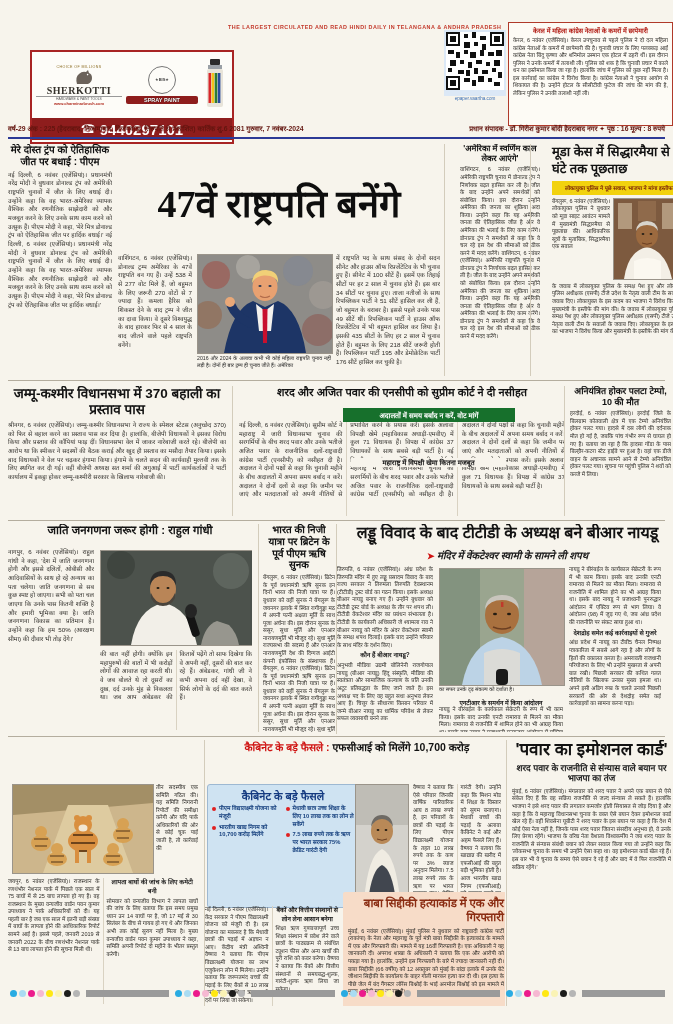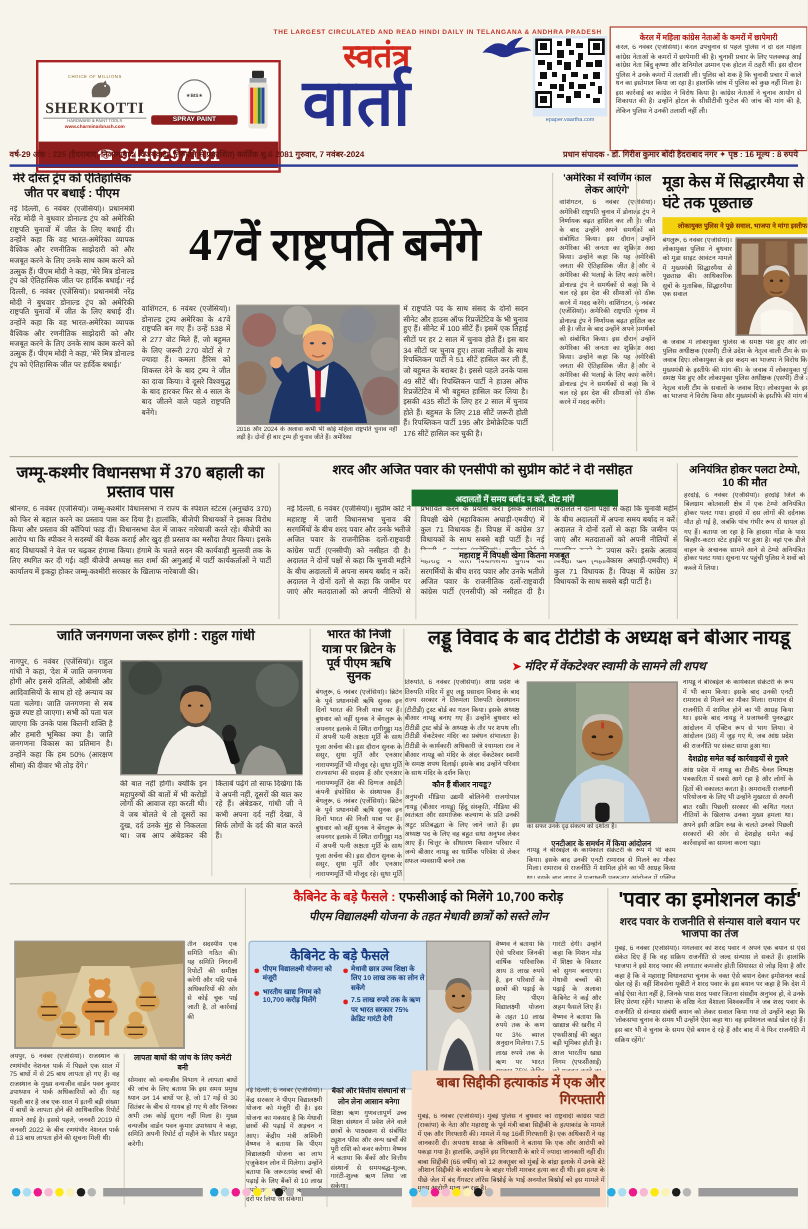--- a/index.html
+++ b/index.html
@@ -15,21 +15,21 @@
   .vsep{border-left:1px solid #d3ccbb;}
   .inner-head{font-weight:bold;text-align:center;font-size:6.8px;color:#181818;margin:2px 0;}
   .caption{font-size:5.2px;line-height:1.3;color:#2b2b2b;text-align:justify;}
   .rule-h{position:absolute;left:8px;width:657px;height:1px;background:#b4ad9e;}
   
   .tagline{font-size:5.4px;letter-spacing:.5px;color:#c3392b;font-weight:bold;white-space:nowrap;}
   .mast-red{font-size:27px;font-weight:900;color:#d42a1e;line-height:1;}
   .mast-blue{font-size:54px;font-weight:900;color:#25308c;line-height:.95;letter-spacing:1px;}
   .adbox{border:2px solid #a82424;background:#fdfcf8;}
   .ad-top{display:flex;align-items:center;height:62px;padding:2px 4px;gap:4px;}
-  .ad-brand{font-family:"Liberation Serif","DejaVu Serif",serif;font-weight:bold;font-size:13px;color:#35322c;letter-spacing:.5px;}
+  .ad-brand{font-family:"Liberation Serif","DejaVu Serif",serif;font-weight:bold;font-size:10px;color:#35322c;letter-spacing:.5px;}
   .ad-band{height:22px;background:#8e1d1d;color:#fff;display:flex;align-items:center;justify-content:center;gap:4px;font-weight:bold;font-size:15px;}
   .kerala{border:1px solid #b03a2a;background:#fdfbf5;padding:3px 4px;}
   .kerala-h{font-size:6.6px;font-weight:bold;color:#b01810;text-align:center;white-space:nowrap;transform:scaleX(.96);transform-origin:center;}
   .dateline{font-size:6.8px;font-weight:bold;color:#63150f;white-space:nowrap;}
   .bluebar{background:#2c3a96;}
   
   .banner{background:#ffdf13;border-radius:14px;display:flex;align-items:center;justify-content:center;box-shadow:0 1px 0 #d8b900 inset;}
   .banner span{font-size:17px;font-weight:900;color:#cf1211;}
   .mainhead{font-size:38px;font-weight:900;color:#0e0e0e;white-space:nowrap;font-family:"Liberation Serif","DejaVu Serif",serif;}
   .subline{font-size:10.5px;font-weight:bold;font-style:italic;color:#1c1c1c;font-family:"Liberation Serif","DejaVu Serif",serif;white-space:nowrap;}
@@ -93,29 +93,20 @@
             <rect x="15.8" y="16" width="2.6" height="30" fill="#274a9e"></rect>
           </svg>
       </div>
     </div>
     <div class="ad-band">
       <span style="font-size:12px;">☎</span>
       <span>9440297101</span>
     </div>
   </div>
 
-  <div class="abs" style="left:252px;top:34px;width:190px;">
-    <div class="mast-red" style="margin-left:34px;">स्वतंत्र</div>
-    <div class="mast-blue">वार्ता</div>
-    <div class="abs" style="left:148px;top:-4px;">
-      <svg viewBox="0 0 44 20" width="44" height="20">
-          <path d="M2 14 Q12 2 22 8 Q26 2 36 1 Q30 6 29 10 Q38 8 43 12 Q33 13 28 15 Q20 20 14 16 Q8 13 2 14Z" fill="#25308c"></path>
-        </svg>
-    </div>
-  </div>
 
   <div class="abs" style="left:444px;top:30px;width:62px;">
     <div style="background:#dce8f6;padding:2px;">
       <svg viewBox="0 0 29 29" width="58" height="58" shape-rendering="crispEdges">
         <rect width="29" height="29" fill="#fff"></rect>
         <g fill="#101010">
           <rect x="0" y="0" width="7" height="7"></rect>
             <rect x="22" y="0" width="7" height="7"></rect>
             <rect x="0" y="22" width="7" height="7"></rect>
           <rect x="9" y="1" width="2" height="2"></rect>
@@ -200,21 +191,21 @@
       <ellipse cx="67" cy="32" rx="12.5" ry="14" fill="#e8a171"></ellipse>
       <path d="M54 28 Q55 15 68 15 Q81 16 80 28 Q78 20 66 20.5 Q57 21.5 54 28" fill="#f1d077"></path>
       <ellipse cx="62" cy="31" rx="1.6" ry="1" fill="#2e3b52"></ellipse>
         <ellipse cx="72" cy="31" rx="1.6" ry="1" fill="#2e3b52"></ellipse>
       <path d="M62 41 Q67 44 72 41" stroke="#b06a4a" stroke-width="1.2" fill="none"></path>
     </svg>
   </div>
   <div class="abs caption" style="left:197px;top:355px;width:134px;height:20px;overflow:hidden;">2016 और 2024 के अलावा कभी भी कोई महिला राष्ट्रपति चुनाव नहीं लड़ी है। दोनों ही बार ट्रम्प ही चुनाव जीते हैं। अमेरिका</div>
   <div class="abs body-txt" style="left:336px;top:254px;width:104px;height:122px;">में राष्ट्रपति पद के साथ संसद के दोनों सदन सीनेट और हाउस ऑफ रिप्रजेंटेटिव के भी चुनाव हुए हैं। सीनेट में 100 सीटें हैं। इसमें एक तिहाई सीटों पर हर 2 साल में चुनाव होते हैं। इस बार 34 सीटों पर चुनाव हुए। ताजा नतीजों के साथ रिपब्लिकन पार्टी ने 51 सीटें हासिल कर ली हैं, जो बहुमत के बराबर है। इससे पहले उनके पास 49 सीटें थीं। रिपब्लिकन पार्टी ने हाउस ऑफ रिप्रजेंटेटिव में भी बहुमत हासिल कर लिया है। इसकी 435 सीटों के लिए हर 2 साल में चुनाव होते हैं। बहुमत के लिए 218 सीटें जरूरी होती हैं। रिपब्लिकन पार्टी 195 और डेमोक्रेटिक पार्टी 176 सीटें हासिल कर चुकी है।</div>
 
-  <div class="abs vsep" style="left:460px;top:144px;width:80px;height:232px;padding-left:5px;overflow:hidden;">
+  <div class="abs vsep" style="left:444px;top:144px;width:80px;height:232px;padding-left:15px;overflow:hidden;">
     <div class="hdl center" style="font-size:8.2px;">'अमेरिका में स्वर्णिम काल लेकर आएंगे'</div>
     <div class="body-sm" style="height:196px;margin-top:3px;">वाशिंगटन, 6 नवंबर (एजेंसियां)। अमेरिकी राष्ट्रपति चुनाव में डोनाल्ड ट्रंप ने निर्णायक बढ़त हासिल कर ली है। जीत के बाद उन्होंने अपने समर्थकों को संबोधित किया। इस दौरान उन्होंने अमेरिका की जनता का शुक्रिया अदा किया। उन्होंने कहा कि यह अमेरिकी जनता की ऐतिहासिक जीत है और वे अमेरिका की भलाई के लिए काम करेंगे। डोनाल्ड ट्रंप ने समर्थकों से कहा कि वे चल रहे इस देश की सीमाओं को ठीक करने में मदद करेंगे। वाशिंगटन, 6 नवंबर (एजेंसियां)। अमेरिकी राष्ट्रपति चुनाव में डोनाल्ड ट्रंप ने निर्णायक बढ़त हासिल कर ली है। जीत के बाद उन्होंने अपने समर्थकों को संबोधित किया। इस दौरान उन्होंने अमेरिका की जनता का शुक्रिया अदा किया। उन्होंने कहा कि यह अमेरिकी जनता की ऐतिहासिक जीत है और वे अमेरिका की भलाई के लिए काम करेंगे। डोनाल्ड ट्रंप ने समर्थकों से कहा कि वे चल रहे इस देश की सीमाओं को ठीक करने में मदद करेंगे।</div>
   </div>
 
   <div class="abs vsep" style="left:530px;top:144px;width:135px;height:232px;padding-left:21px;overflow:hidden;">
     <div class="hdl" style="font-size:13px;line-height:1.3;">मूडा केस में सिद्धारमैया से दो घंटे तक पूछताछ</div>
     <div class="ybar" style="height:14px;margin-top:3px;">लोकायुक्त पुलिस ने पूछे सवाल, भाजपा ने मांगा इस्तीफा</div>
     <div style="display:flex;gap:3px;margin-top:3px;">
       <div class="body-sm" style="width:58px;height:80px;">बेंगलुरू, 6 नवंबर (एजेंसियां)। लोकायुक्त पुलिस ने बुधवार को मूडा साइट आवंटन मामले में मुख्यमंत्री सिद्धारमैया से पूछताछ की। आधिकारिक सूत्रों के मुताबिक, सिद्धारमैया एक सवाल</div>
       <div class="photo" style="width:66px;height:80px;flex:0 0 66px;">
@@ -360,21 +351,20 @@
       <div class="inner-head" style="font-size:6.4px;">लापता बाघों की जांच के लिए कमेटी बनी</div>
       <span>सोमवार को वन्यजीव विभाग ने लापता बाघों की जांच के लिए बताया कि इस समय प्रमुख ध्यान उन 14 बाघों पर है, जो 17 मई से 30 सितंबर के बीच से गायब हो गए थे और जिनका अभी तक कोई सुराग नहीं मिला है। मुख्य वन्यजीव वार्डन पवन कुमार उपाध्याय ने कहा, समिति अपनी रिपोर्ट दो महीने के भीतर प्रस्तुत करेगी।</span>
     </div>
   </div>
 
   <div class="abs vsep" style="left:204px;top:740px;width:296px;height:266px;padding-left:4px;overflow:hidden;">
     <div class="center nowrap" style="font-weight:900;font-size:10.5px;">
       <span class="cab-red">कैबिनेट के बड़े फैसले :</span>
       <span class="cab-blk">एफसीआई को मिलेंगे 10,700 करोड़</span>
     </div>
-    <div class="center subline" style="font-size:9.5px;margin-top:3px;">पीएम विद्यालक्ष्मी योजना के तहत मेधावी छात्रों को सस्ते लोन</div>
     <div class="abs bluebox" style="left:2px;top:44px;width:142px;height:116px;">
       <div class="bluebox-title">कैबिनेट के बड़े फैसले</div>
       <div style="display:flex;gap:5px;">
         <div style="flex:1;">
           <div class="bullet-row">
               <span class="bullet-dot"></span>
               <span class="bullet-txt">पीएम विद्यालक्ष्मी योजना को मंजूरी</span>
             </div>
           <div class="bullet-row">
               <span class="bullet-dot"></span>

